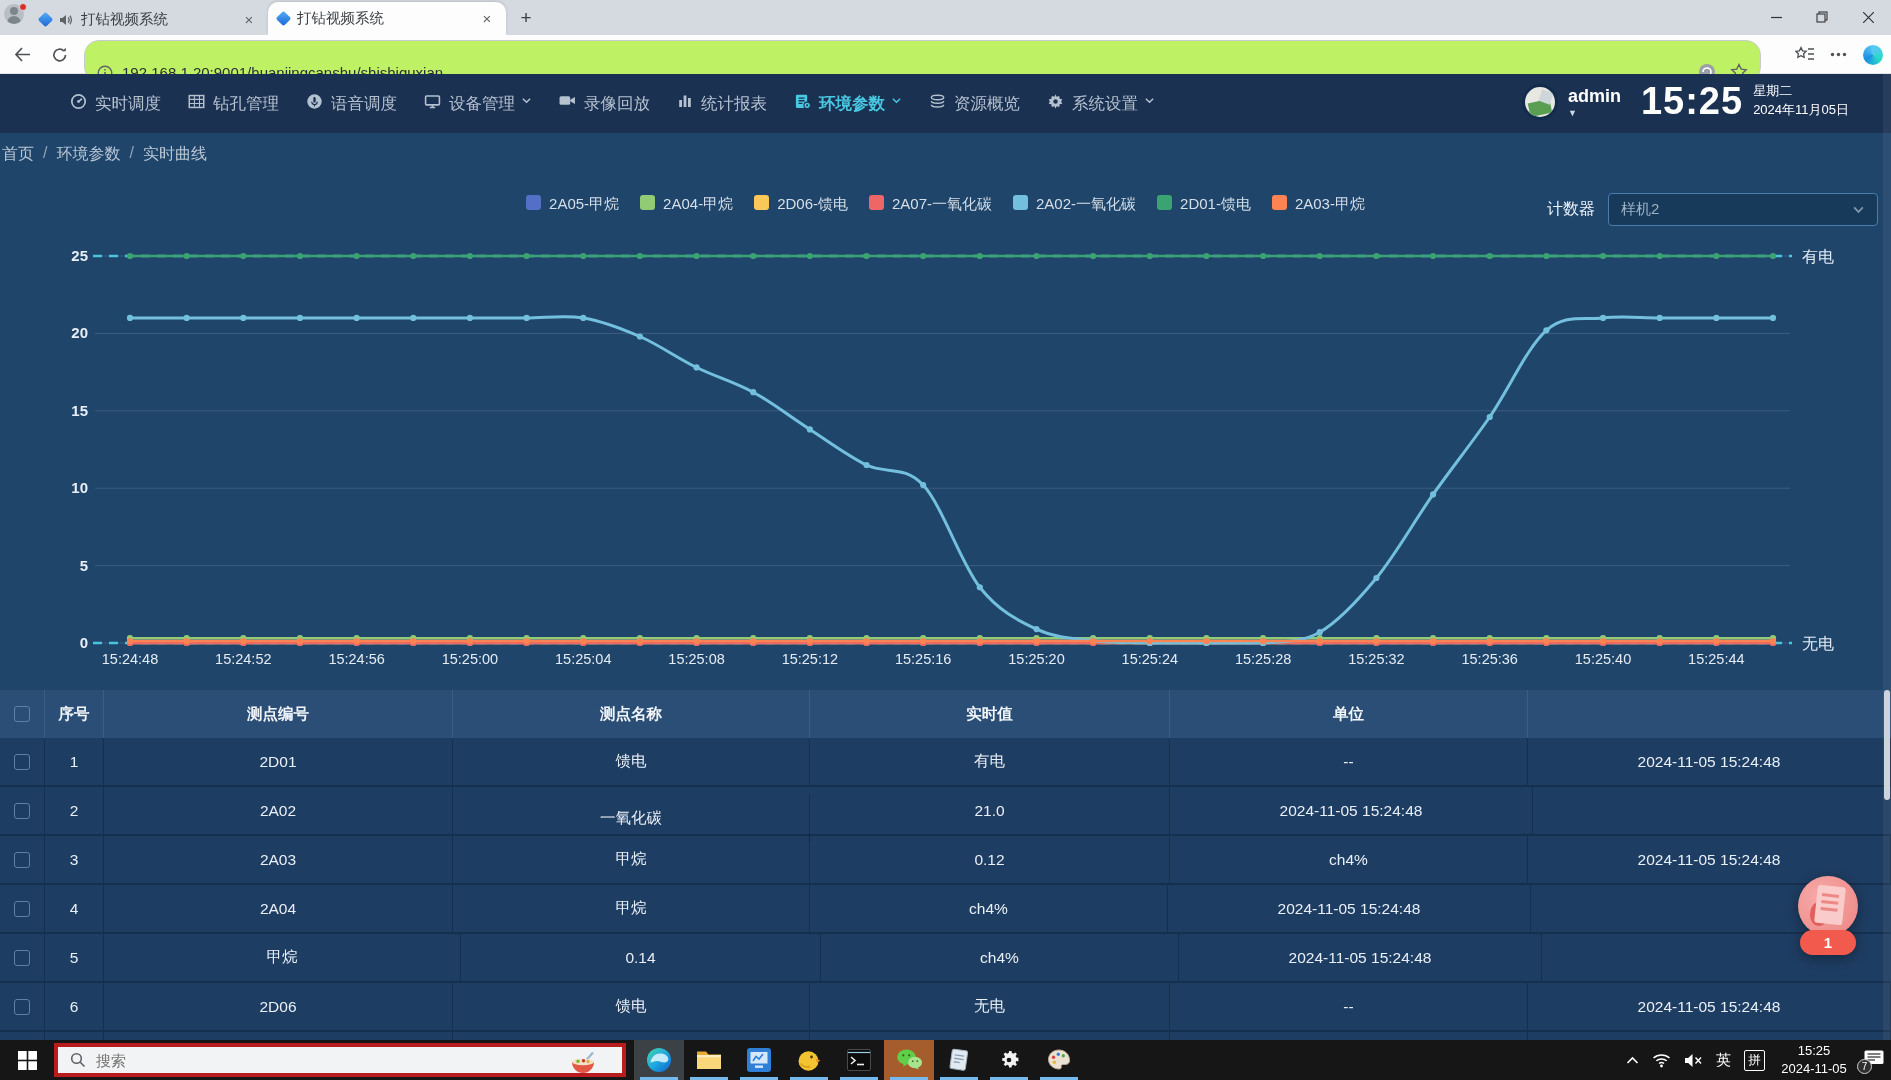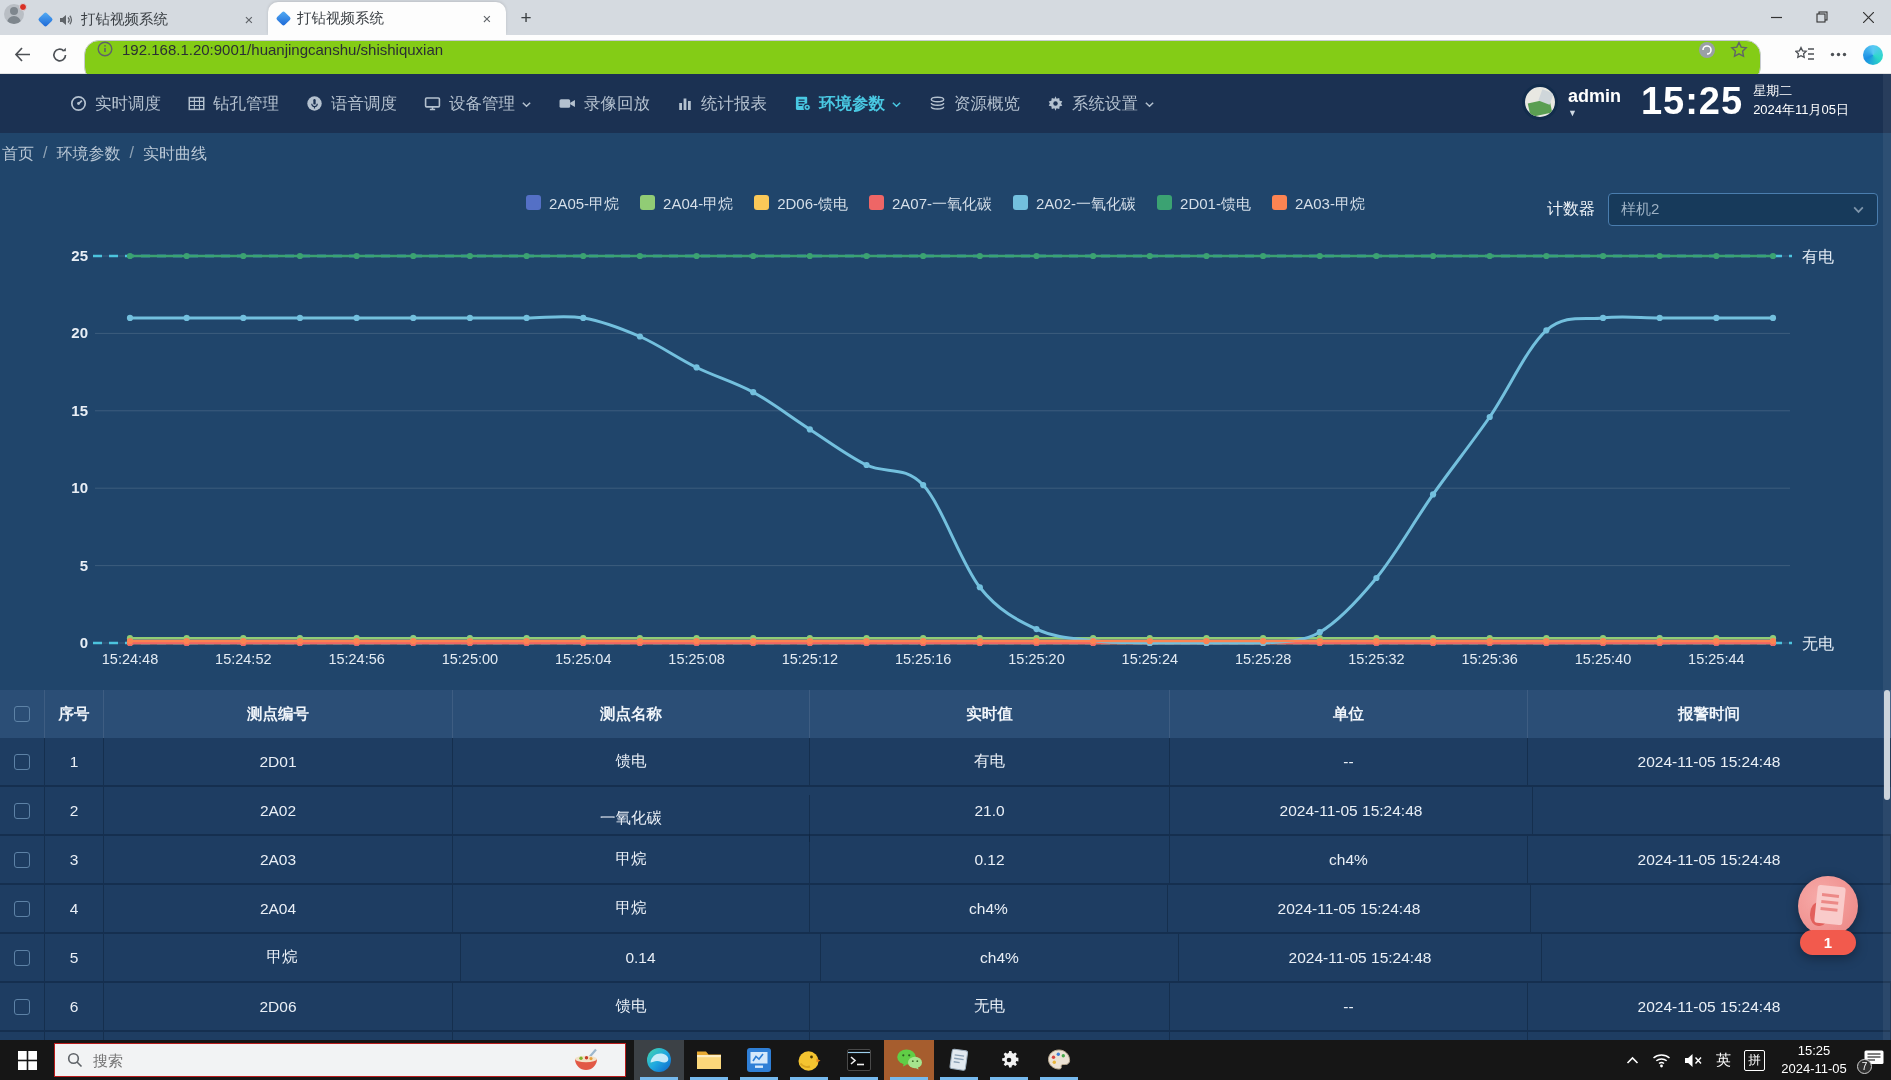--- a/index.html
+++ b/index.html
@@ -17,30 +17,30 @@
   .tab{width:238px;height:31px;display:flex;align-items:center;gap:8px;padding:0 10px;font-size:14.5px;color:#3a3f44;cursor:pointer}
   .tab.active{background:#fdfdfd;border-radius:10px 10px 0 0;height:33px;box-shadow:0 -1px 3px rgba(0,0,0,.12)}
   .tab .title{white-space:nowrap;overflow:hidden;flex:1}
   .favicon{width:11px;height:11px;background:linear-gradient(135deg,#55aef5,#1b66d6);transform:rotate(45deg);flex:0 0 auto;border-radius:2px}
   .tab-close{font-size:15px;color:#5f6368;width:18px;height:18px;line-height:17px;text-align:center;border-radius:50%;flex:0 0 auto}
   .newtab-btn{width:28px;height:28px;margin:0 0 3px 6px;font-size:19px;color:#3c4043;display:flex;align-items:center;justify-content:center;border-radius:50%}
   .wincontrols{position:absolute;right:0;top:0;height:34px;display:flex}
   .winbtn{width:46px;height:34px;display:flex;align-items:center;justify-content:center;color:#333}
   .toolbar{position:absolute;top:35px;left:0;right:0;height:39px;background:#fdfdfd;border-bottom:1px solid #e3e3e3}
   .tbbtn{position:absolute;top:5px;width:32px;height:29px;display:flex;align-items:center;justify-content:center;border-radius:6px;color:#4d5156}
-  .addressbar{position:absolute;left:84px;right:130px;top:5px;height:42px;border:1px solid #c7cbd0;background:#84cc16;border-radius:15px;display:flex;align-items:flex-start;padding:0 12px;gap:9px}
+  .addressbar{position:absolute;left:84px;right:130px;top:5px;height:42px;border:1px solid #c7cbd0;background:#bef264;border-radius:15px;display:flex;align-items:flex-end;padding:0 12px;gap:9px}
   .url{font-size:15px;color:#2b2f33;white-space:nowrap}
   .addr-right{margin-left:auto;display:flex;align-items:center;gap:14px}
   .tb-right{position:absolute;right:8px;top:5px;height:29px;display:flex;align-items:center;gap:16px;color:#4d5156}
   .copilot{width:20px;height:20px;border-radius:50%;background:conic-gradient(#5ac8f5,#2bd9c7,#1a8fe3,#5ac8f5)}
   
   .appheader{position:absolute;top:74px;left:0;right:0;height:59px;background:#1b3152;display:flex;align-items:center}
   .apptitle{font-size:28px;font-weight:900;color:#fff;letter-spacing:2px;margin-left:14px;white-space:nowrap}
   .mainnav{display:flex;margin-left:70px;gap:27px;align-items:center}
-  .nav-item{display:flex;align-items:center;gap:8px;color:#b4c1cf;font-size:16.5px;cursor:pointer;white-space:nowrap}
+  .nav-item{display:flex;gap:8px;color:#b4c1cf;font-size:16.5px;cursor:pointer;white-space:nowrap}
   .nav-item.active{color:#49c8e2;font-weight:700}
   .nav-item .cdn{display:flex;margin-left:-2px;margin-top:2px}
   .userblock{position:absolute;right:270px;top:10px;display:flex;align-items:center;gap:10px}
   .avatar{width:36px;height:36px;border-radius:50%;background:#e8e8e2;border:3px solid #122c4c;position:relative;overflow:hidden}
   .avatar:before{content:"";position:absolute;left:4px;bottom:2px;width:22px;height:14px;background:#5a9e52;transform:rotate(-12deg)}
   .avatar:after{content:"";position:absolute;right:3px;top:4px;width:12px;height:12px;background:#cfd6da;transform:rotate(20deg)}
   .uname{color:#fff;font-size:18px;font-weight:700;line-height:1}
   .ucaret{color:#cfd9e4;font-size:9px;margin-top:3px}
   .clockblock{position:absolute;right:42px;top:8px;display:flex;align-items:center;gap:10px}
   .bigtime{color:#fff;font-size:38px;font-weight:700;letter-spacing:1px;line-height:1}
@@ -71,21 +71,21 @@
   .alarm-doc{position:absolute;left:18px;top:10px;width:28px;height:38px;background:#f9cbca;border-radius:3px;transform:rotate(6deg)}
   .alarm-doc:before{content:"";position:absolute;left:5px;top:8px;width:17px;height:3px;background:#ec8987;box-shadow:0 7px 0 #ec8987,0 14px 0 #ec8987}
   .alarm-flame{position:absolute;left:12px;top:26px;width:18px;height:24px;background:#e2605c;border-radius:50% 50% 45% 45%}
   .alarm-badge{position:absolute;left:3px;top:54px;width:56px;height:25px;border-radius:13px;background:#f25a4d;color:#fff;font-size:15px;font-weight:700;display:flex;align-items:center;justify-content:center}
   
   .scroll-track{position:absolute;right:0;top:74px;bottom:40px;width:8px;background:rgba(255,255,255,.06)}
   .scroll-thumb{position:absolute;right:1px;top:616px;width:6px;height:110px;border-radius:3px;background:#ccd4dc}
   
   .taskbar{position:absolute;left:0;right:0;bottom:0;height:40px;background:#161616;display:flex;align-items:center}
   .startbtn{width:54px;height:40px;display:flex;align-items:center;justify-content:center}
-  .searchbox{width:572px;height:34px;background:#f2f3f4;border:1px solid #b91c1c;display:flex;align-items:center;gap:10px;padding:0 12px;position:relative}
+  .searchbox{width:572px;height:34px;background:#f2f3f4;border:4px solid #b91c1c;display:flex;align-items:center;gap:10px;padding:0 12px;position:relative}
   .searchbox input{border:none;outline:none;background:transparent;font-size:15px;color:#444;width:380px;font-family:inherit}
   .bowl{position:absolute;right:26px;top:4px}
   .apps{display:flex;margin-left:8px;height:40px}
   .appbtn{width:50px;height:40px;display:flex;align-items:center;justify-content:center;position:relative}
   .appbtn.running:after{content:"";position:absolute;left:6px;right:6px;bottom:0;height:3px;background:#76b9ed}
   .appbtn.focused{background:#3c4146}
   .appbtn.hl{background:#a65d2e}
   .tray{position:absolute;right:4px;top:0;height:40px;display:flex;align-items:center;gap:13px;color:#fff}
   .tray-txt{font-size:15px;color:#fff}
   .ime-box{width:21px;height:21px;border:1.5px solid #fff;border-radius:2px;display:flex;align-items:center;justify-content:center;font-size:12.5px;color:#fff}
@@ -603,21 +603,20 @@
   <div class="dtable">
     <div class="t-head" id="thead">
         <div class="t-cell" style="width: 45px;">
           <div class="cbx"></div>
         </div>
         <div class="t-cell" style="width: 59px;">序号</div>
         <div class="t-cell" style="width: 349px;">测点编号</div>
         <div class="t-cell" style="width: 357px;">测点名称</div>
         <div class="t-cell" style="width: 360px;">实时值</div>
         <div class="t-cell" style="width: 358px;">单位</div>
-        <div class="t-cell" style="width: 363px;">报警时间</div>
       </div>
     <div id="tbody">
         <div class="t-row">
           <div class="t-cell" style="width: 45px;">
             <div class="cbx"></div>
           </div>
           <div class="t-cell" style="width: 59px;">1</div>
           <div class="t-cell" style="width: 349px;">2D01</div>
           <div class="t-cell" style="width: 357px;">馈电</div>
           <div class="t-cell" style="width: 360px;">有电</div>

